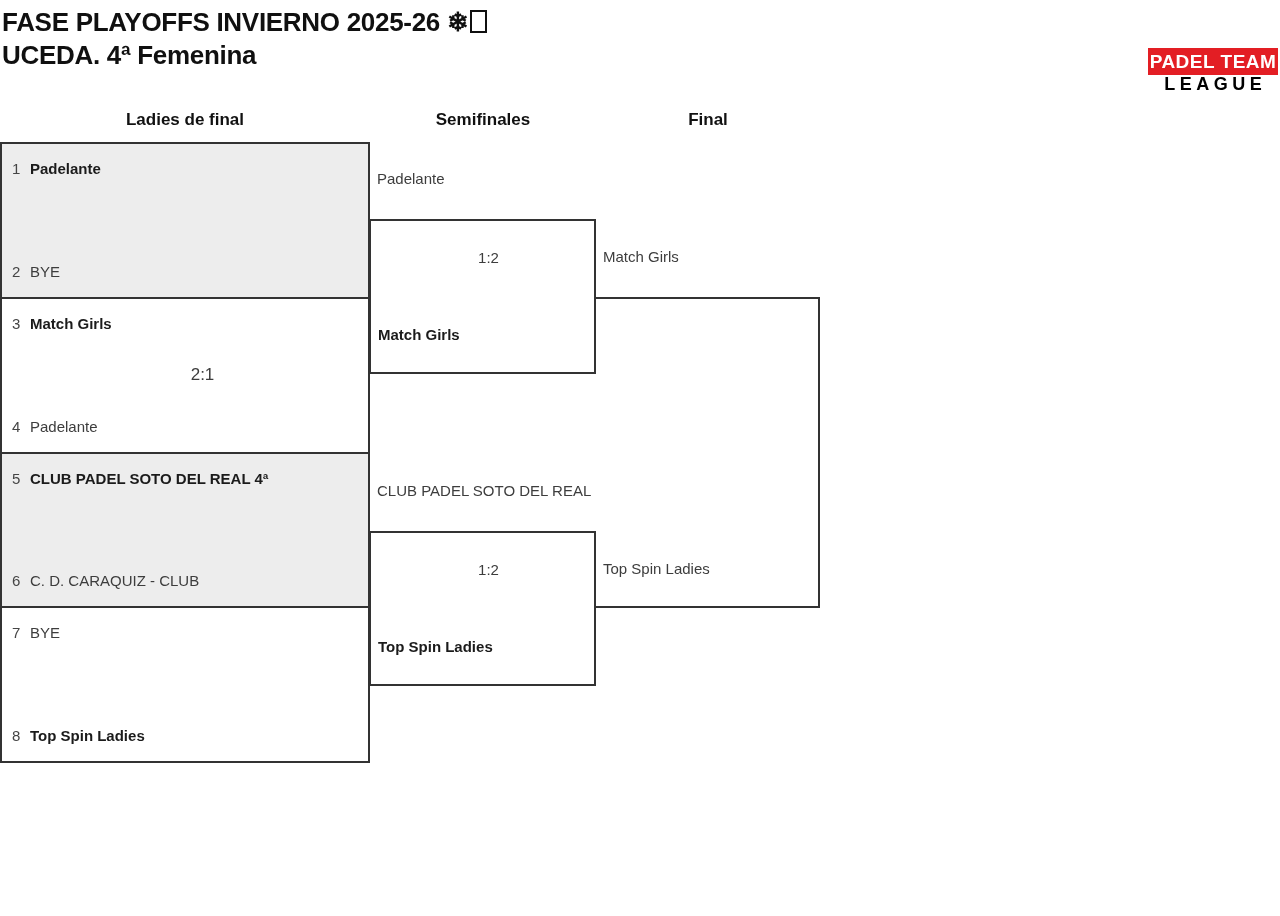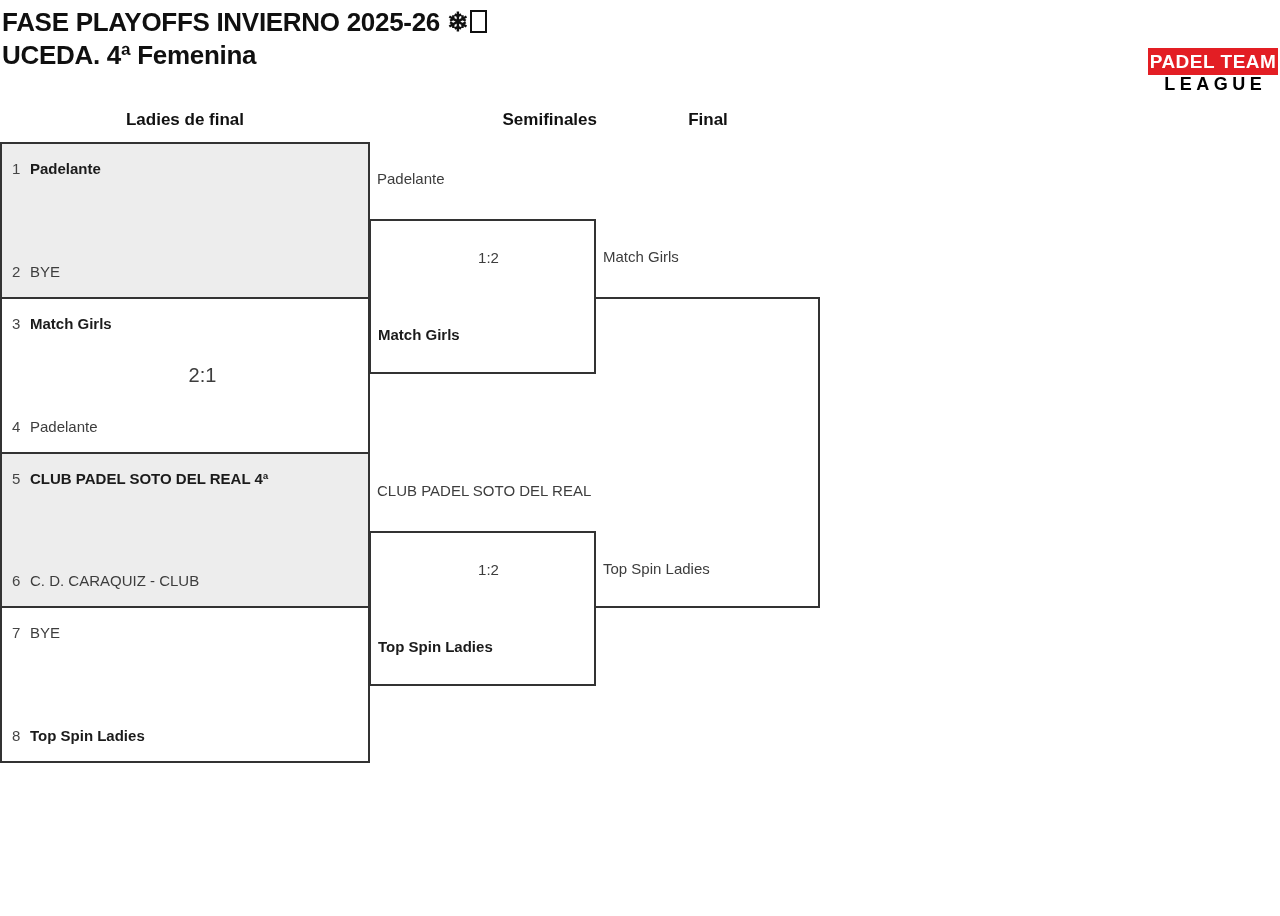--- a/index.html
+++ b/index.html
@@ -28,21 +28,21 @@
     color:#000000; font-weight:700; font-size:18px; line-height:18px;
     letter-spacing:4.5px; margin-right:-4.5px; margin-top:0px; white-space:nowrap;
   }
 
   
   .col-header {
     position:absolute; top:109px; height:22px; line-height:22px;
     font-size:17px; font-weight:700; color:#111; text-align:center; white-space:nowrap;
   }
   .col-qf { left:0; width:370px; }
-  .col-sf { left:369px; width:228px;text-align:right; }
+  .col-sf { left:369px; width:228px; }
   .col-f  { left:597px; width:222px; }
 
   
   .qf-wrap {
     position:absolute; left:0; top:142px; width:370px; height:621px;
     border:2px solid #333; box-sizing:border-box;
     display:flex; flex-direction:column;
   }
   .qf-box { position:relative; flex:1; border-bottom:2px solid #333; }
   .qf-box:last-child { border-bottom:none; }
@@ -53,21 +53,21 @@
     position:absolute; left:0; right:0; height:20px; line-height:20px;
     font-size:15px; color:#3d3d3d;
   }
   .p-top { top:15px; }
   .p-bottom { bottom:15px; }
   .seed { position:absolute; left:10px; width:16px; color:#454545; }
   .team { position:absolute; left:28px; right:4px; white-space:nowrap; overflow:hidden; }
   .winner { font-weight:700; color:#1b1b1b; }
   .score {
     position:absolute; left:0; right:4px; top:50%; transform:translateY(-50%);
-    height:20px; line-height:20px; text-align:center; font-size:20px; color:#3d3d3d;padding-left:39px;
+    height:20px; line-height:20px; text-align:center; font-size:17px; color:#3d3d3d;padding-left:39px;
   }
 
   
   .sf-box {
     position:absolute; left:369px; width:227px; height:155px;
     border:2px solid #333; box-sizing:border-box; background:#ffffff;
   }
   .sf-0 { top:219px; }
   .sf-1 { top:531px; }
   .sf-score {

